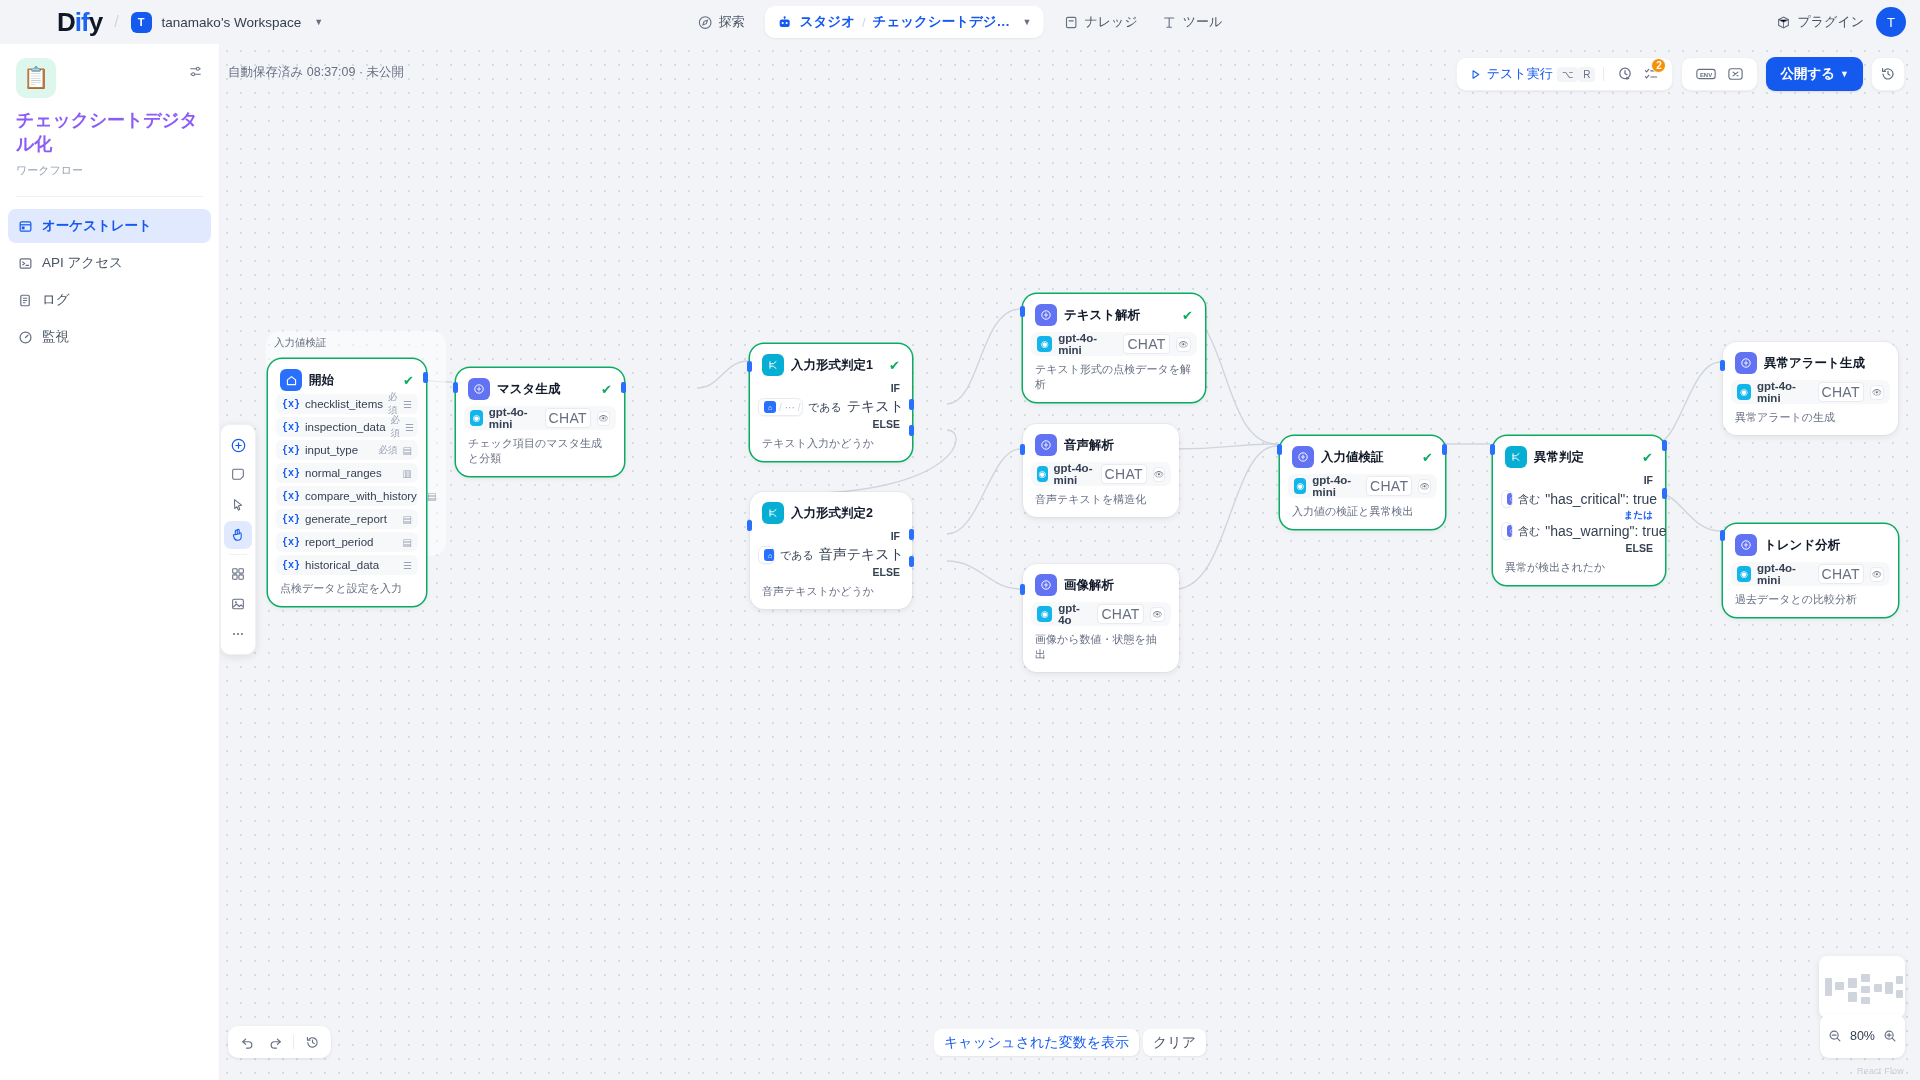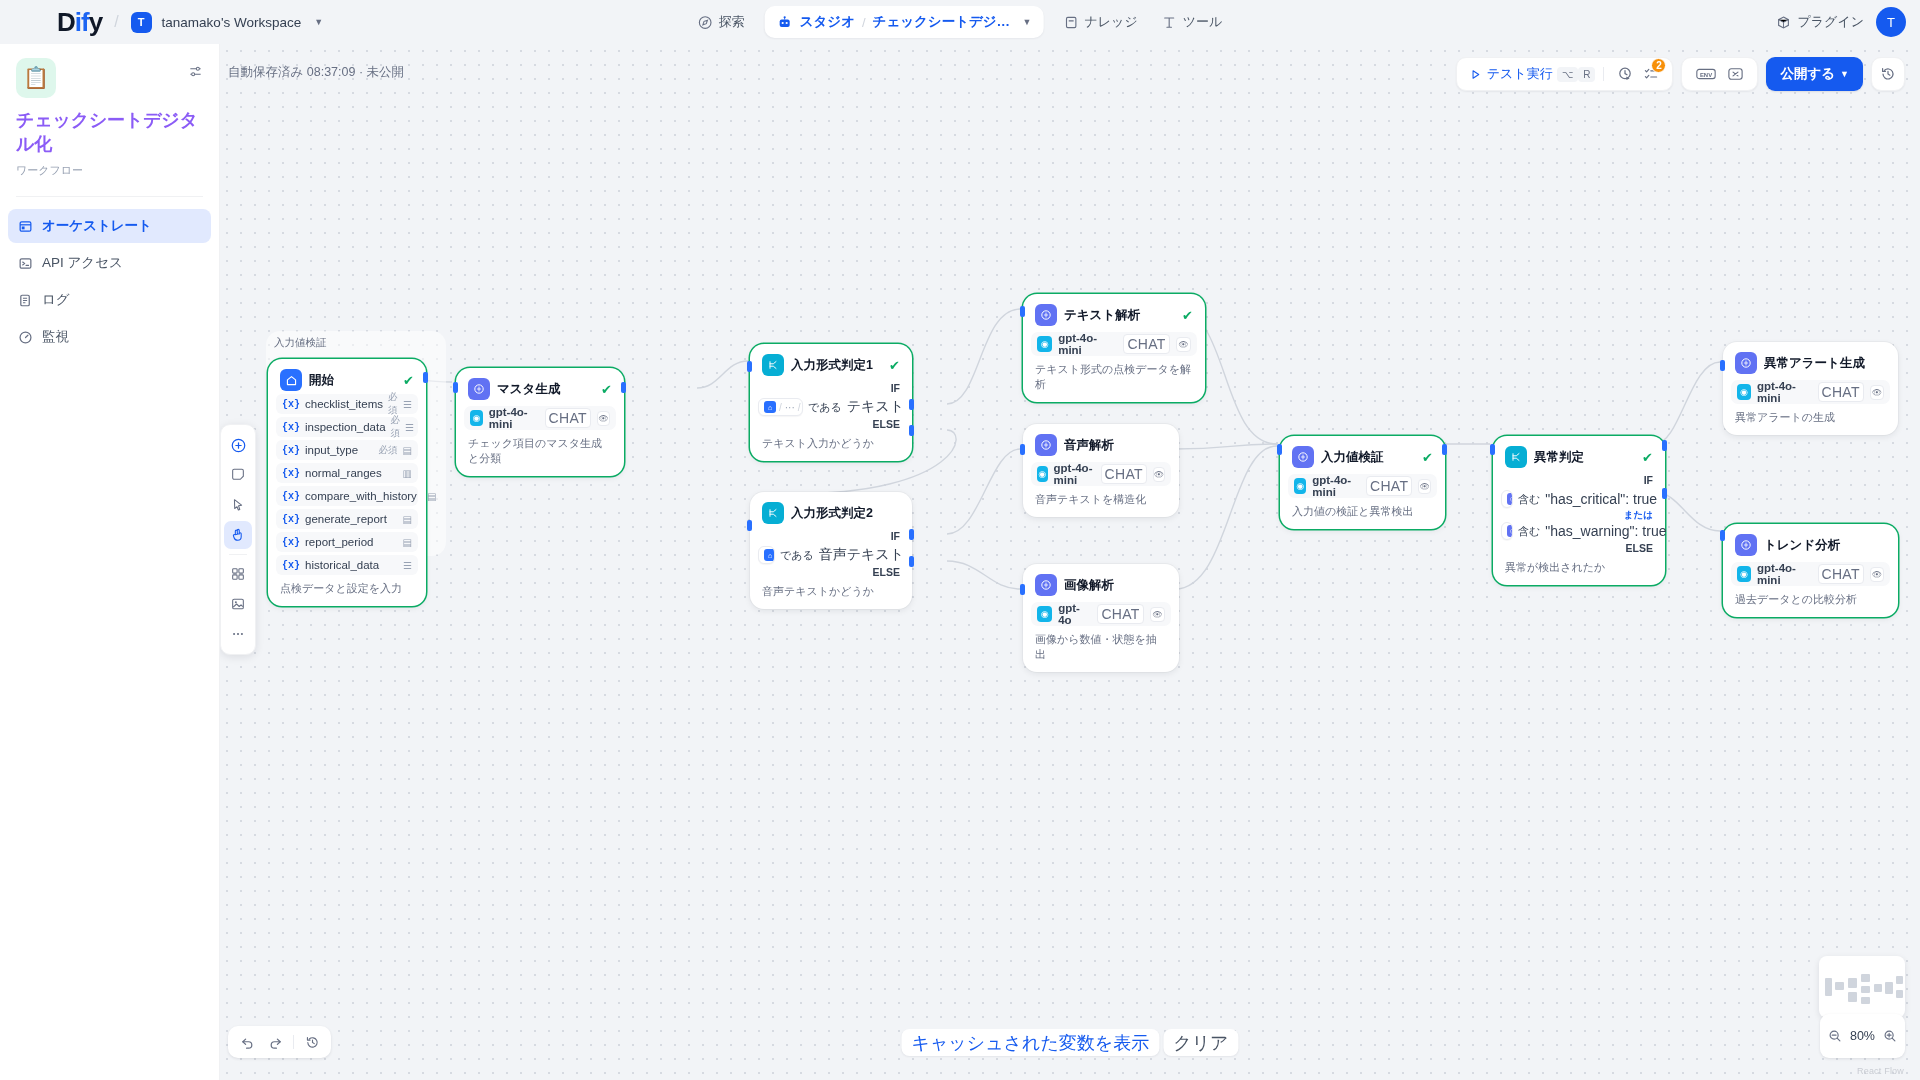--- a/index.html
+++ b/index.html
@@ -261,21 +261,21 @@
   }
   .bl-btn { width: 26px; height: 26px; border-radius: 6px; display:flex; align-items:center; justify-content:center; color:#676f83; cursor:pointer;}
   .bl-div { width: 1px; height: 14px; background: #e9ebf0; margin: 0 3px; }
 
   .bottom-center {
     position: absolute; left: 50%; transform: translateX(-50%);
     bottom: 24px; display: flex; align-items: center; gap: 4px;
   }
   .bc-btn {
     background: #fff; border-radius: 8px; height: 27px;
-    padding: 0 10px; font-size: 18px; display: flex; align-items: center;
+    padding: 0 10px; font-size: 14px; display: flex; align-items: center;
     cursor: pointer; box-shadow: 0 1px 2px rgba(16,24,40,0.06);
   }
   .bc-btn.primary { color: #155aef; }
   .bc-btn.plain { color: #495464; }
 
   .minimap {
     position: absolute; right: 15px; bottom: 62px;
     width: 86px; height: 62px; background: #fff; border-radius: 8px;
     box-shadow: 0 2px 6px rgba(16,24,40,0.1);
     overflow: hidden;

